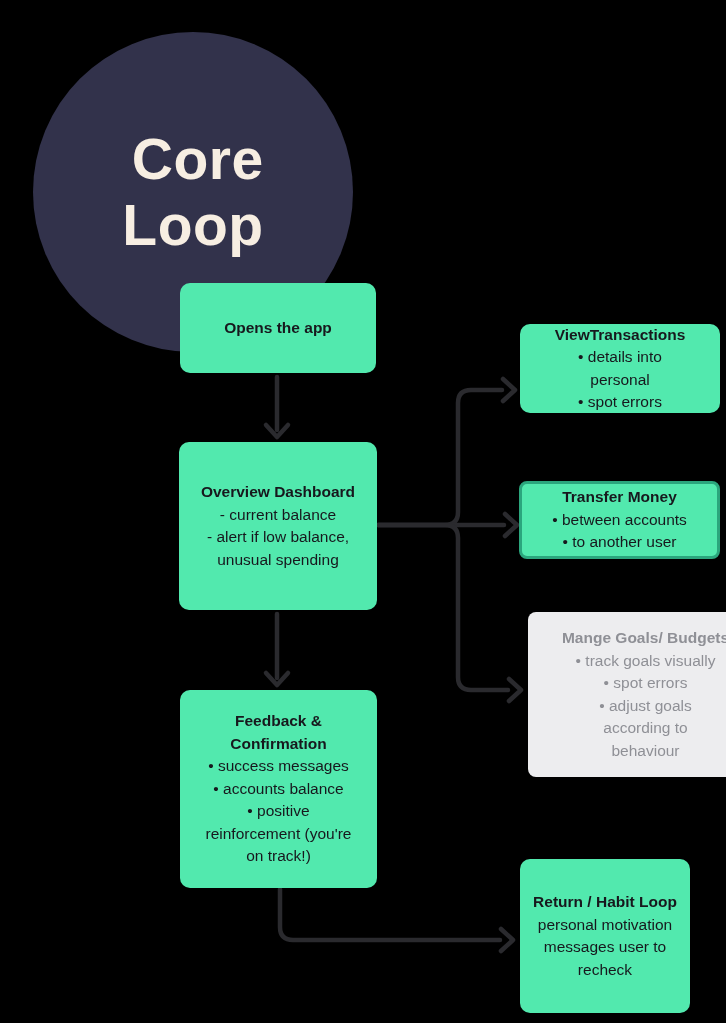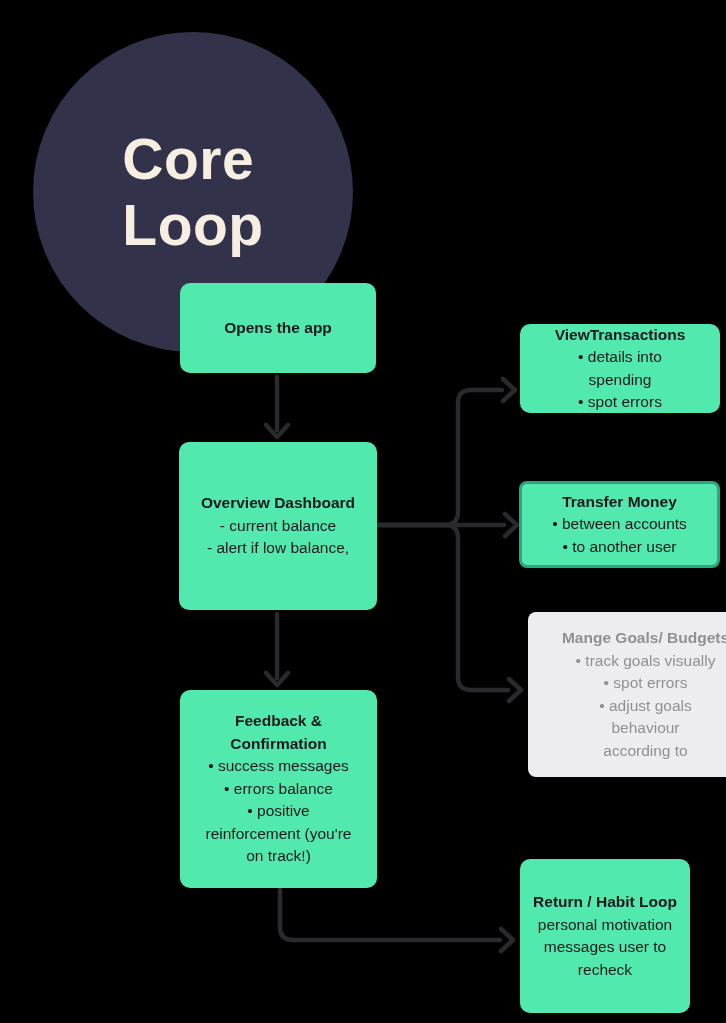--- a/index.html
+++ b/index.html
@@ -25,21 +25,21 @@
   .core-circle{
     position:absolute;left:33px;top:32px;width:320px;height:320px;
     border-radius:50%;
     background:var(--circle-fill);
     display:flex;flex-direction:column;align-items:center;justify-content:center;
     z-index:1;
   }
   .core-circle .ln{
     color:var(--circle-text);
     font-size:57px;font-weight:800;line-height:66px;letter-spacing:.5px;
-    text-align:left;
+    text-align:right;
   }
 
   svg.connectors{position:absolute;left:0;top:0;z-index:2;}
   svg.connectors .arrow{
     fill:none;
     stroke:var(--arrow-color);
     stroke-width:4.5;
     stroke-linecap:round;
     stroke-linejoin:round;
   }
@@ -54,21 +54,21 @@
     z-index:3;
     padding:16px 10px;
   }
   .node .ln{font-size:15.5px;line-height:22.5px;}
   .node .box-title .ln{font-weight:700;}
 
   .node-opens-app{left:180px;top:283px;width:196px;height:90px;}
   .node-overview{left:179px;top:442px;width:198px;height:168px;}
   .node-feedback{left:180px;top:690px;width:197px;height:198px;}
   .node-view-transactions{left:520px;top:324px;width:200px;height:89px;}
-  .node-transfer{left:519px;top:481px;width:201px;height:87px;border:3px solid var(--transfer-border);border-radius:8px;}
+  .node-transfer{left:519px;top:481px;width:201px;height:78px;border:3px solid var(--transfer-border);border-radius:8px;}
   .node-goals{left:528px;top:612px;width:235px;height:165px;background:var(--goals-fill);color:var(--goals-text);border-radius:8px;}
   .node-return{left:520px;top:859px;width:170px;height:154px;text-align:center;}
 </style>
 </head>
 <body>
 
 <div class="stage">
 
   <div class="core-circle">
     <div class="box-title">
@@ -116,44 +116,45 @@
       </div>
   </div>
 
   <div class="node node-overview">
     <div class="box-title">
         <div class="ln">Overview Dashboard</div>
       </div>
     <div class="box-body">
         <div class="ln">- current balance</div>
         <div class="ln">- alert if low balance,</div>
+        <div class="ln">unusual spending</div>
       </div>
   </div>
 
   <div class="node node-feedback">
     <div class="box-title">
         <div class="ln">Feedback &amp;</div>
         <div class="ln">Confirmation</div>
       </div>
     <div class="box-body">
         <div class="ln">• success messages</div>
-        <div class="ln">• errors balance</div>
+        <div class="ln">• accounts balance</div>
         <div class="ln">• positive</div>
         <div class="ln">reinforcement (you're</div>
         <div class="ln">on track!)</div>
       </div>
   </div>
 
   <div class="node node-view-transactions">
     <div class="box-title">
         <div class="ln">ViewTransactions</div>
       </div>
     <div class="box-body">
         <div class="ln">• details into</div>
-        <div class="ln">spending</div>
+        <div class="ln">personal</div>
         <div class="ln">• spot errors</div>
       </div>
   </div>
 
   <div class="node node-transfer">
     <div class="box-title">
         <div class="ln">Transfer Money</div>
       </div>
     <div class="box-body">
         <div class="ln">• between accounts</div>
@@ -162,22 +163,22 @@
   </div>
 
   <div class="node node-goals">
     <div class="box-title">
         <div class="ln">Mange Goals/ Budgets</div>
       </div>
     <div class="box-body">
         <div class="ln">• track goals visually</div>
         <div class="ln">• spot errors</div>
         <div class="ln">• adjust goals</div>
+        <div class="ln">according to</div>
         <div class="ln">behaviour</div>
-        <div class="ln">according to</div>
       </div>
   </div>
 
   <div class="node node-return">
     <div class="box-title">
         <div class="ln">Return / Habit Loop</div>
       </div>
     <div class="box-body">
         <div class="ln">personal motivation</div>
         <div class="ln">messages user to</div>

